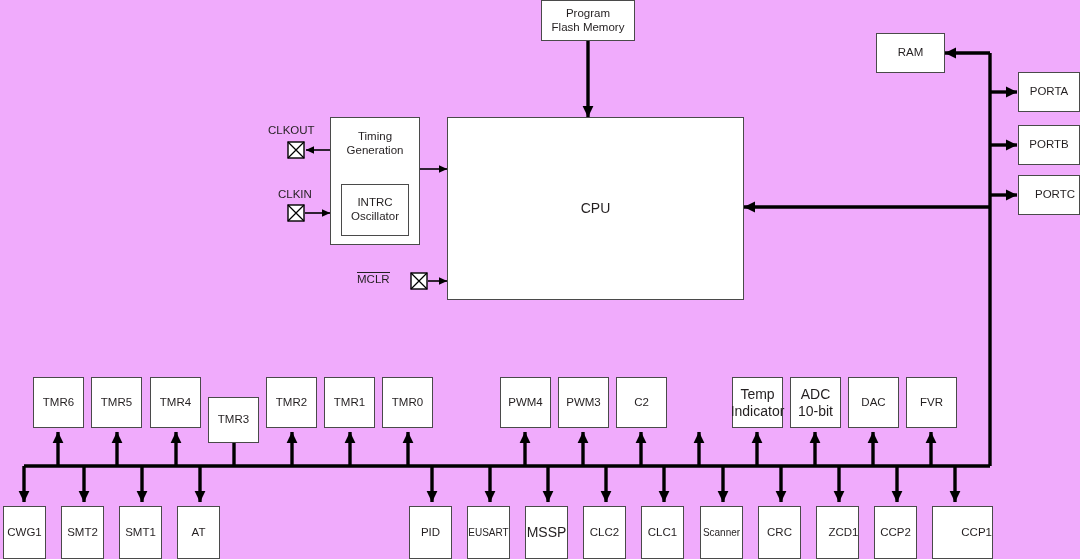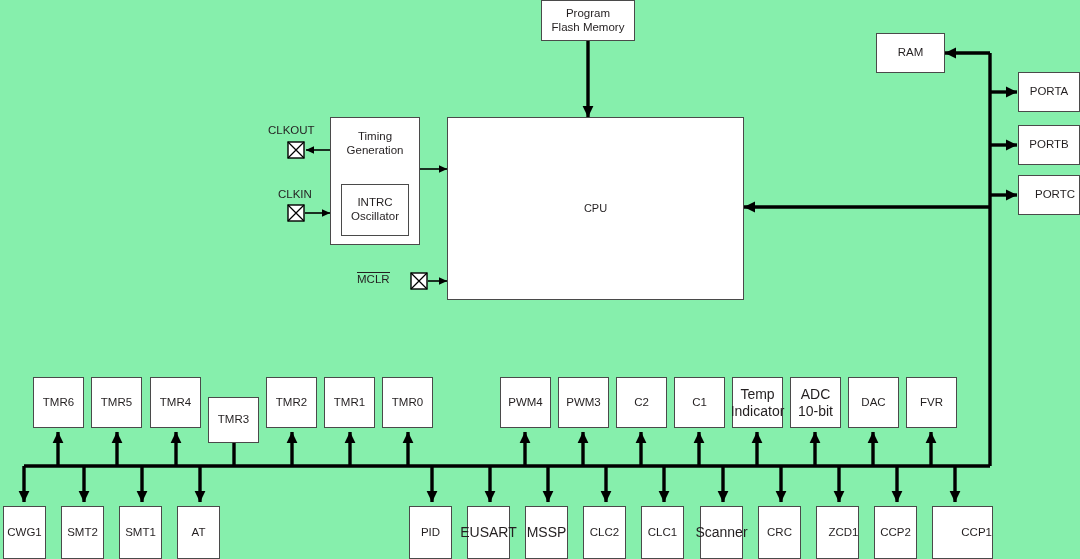--- a/index.html
+++ b/index.html
@@ -4,41 +4,41 @@
 <style>
   html, body {
     margin: 0;
     padding: 0;
     background: #ffffff;
   }
   #canvas {
     position: relative;
     width: 1080px;
     height: 559px;
-    background: #86efac;
+    background: #f0abfc;
     font-family: "Liberation Sans", sans-serif;
     overflow: hidden;
   }
   .box {
     position: absolute;
     box-sizing: border-box;
     border: 1.4px solid #4a4a4a;
     background: #ffffff;
     display: flex;
     align-items: center;
     justify-content: center;
     text-align: center;
     color: #231f20;
     line-height: 1.18;
     font-size: 11.5px;
     z-index: 5;
   }
   .box.small { font-size: 14px; }
-  .box.tiny  { font-size: 14px; }
-  .box.cpu   { font-size: 11px; }
+  .box.tiny  { font-size: 10px; }
+  .box.cpu   { font-size: 14px; }
   .box.nested { border-width: 1.6px; }
   .pinlabel {
     position: absolute;
     color: #231f20;
     font-size: 11.5px;
     white-space: nowrap;
     z-index: 6;
   }
   .pinlabel .ovl {
     display: inline-block;
@@ -239,23 +239,20 @@
 
   <div class="box" style="left:500px; top:377px; width:51px; height:51px;">
     <span>PWM4</span>
     </div>
   <div class="box" style="left:558px; top:377px; width:51px; height:51px;">
     <span>PWM3</span>
     </div>
   <div class="box" style="left:616px; top:377px; width:51px; height:51px;">
     <span>C2</span>
     </div>
-  <div class="box" style="left:674px; top:377px; width:51px; height:51px;">
-    <span>C1</span>
-    </div>
   <div class="box small" style="left:732px; top:377px; width:51px; height:51px;">
     <div>
       <div>Temp</div>
       <div>Indicator</div>
     </div>
   </div>
   <div class="box small" style="left:790px; top:377px; width:51px; height:51px;">
     <div>
       <div>ADC</div>
       <div>10-bit</div>

